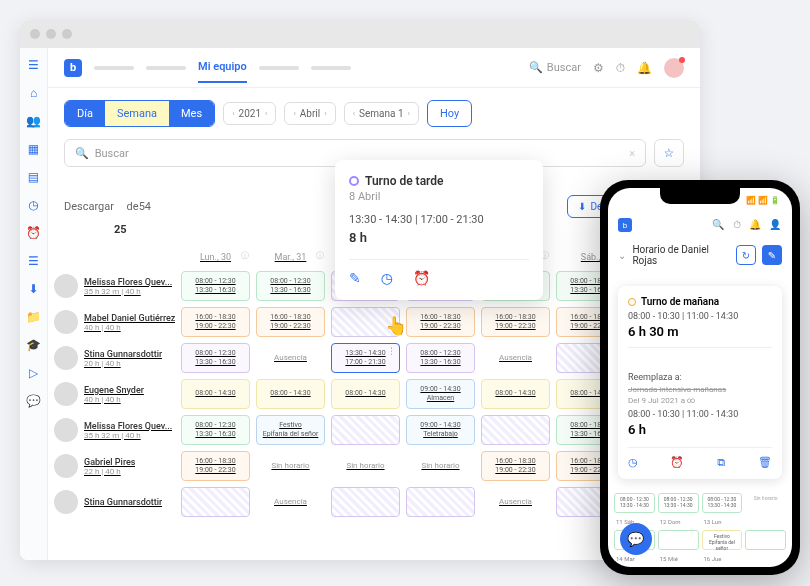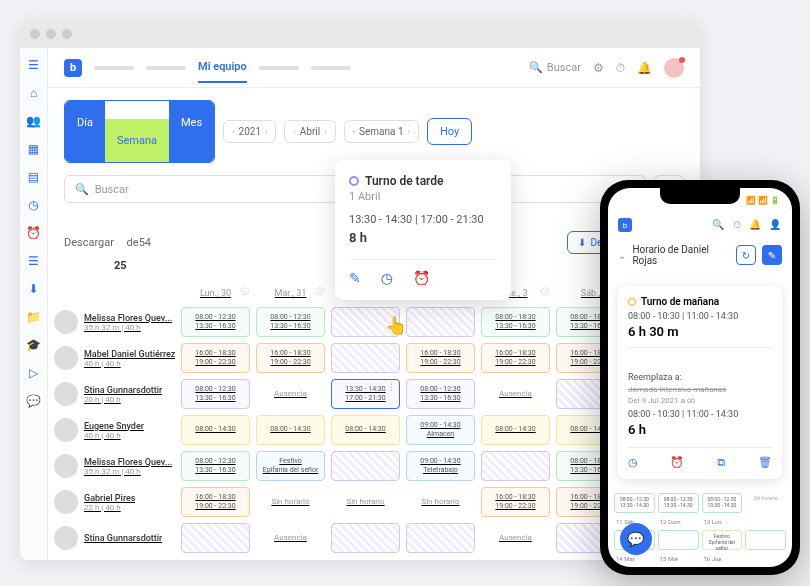--- a/index.html
+++ b/index.html
@@ -19,23 +19,23 @@
 .logo { width: 18px; height: 18px; background: #2f6fed; border-radius: 4px; color: #fff; font-size: 11px; display: flex; align-items: center; justify-content: center; font-weight: bold; }
 .tab-placeholder { width: 40px; height: 4px; background: #e0e0e0; border-radius: 2px; }
 .tab-active { font-size: 11px; color: #2f6fed; font-weight: 600; border-bottom: 2px solid #2f6fed; padding-bottom: 8px; margin-top: 8px; }
 .search-global { margin-left: auto; display: flex; align-items: center; color: #999; font-size: 11px; gap: 4px; }
 .top-icon { color: #999; font-size: 12px; }
 .avatar-top { width: 20px; height: 20px; border-radius: 50%; background: #f4c2c2; position: relative; }
 .notif-dot { width: 6px; height: 6px; background: #ff4d4d; border-radius: 50%; position: absolute; top: -1px; right: -1px; }
 
 .controls-row { display: flex; align-items: center; padding: 12px 16px; gap: 8px; }
 .btn-group { display: flex; border: 1px solid #2f6fed; border-radius: 6px; overflow: hidden; }
-.btn-seg { padding: 15px 12px; font-size: 11px; color: #2f6fed; cursor: pointer; background: #fff; }
+.btn-seg { padding: 6px 12px; font-size: 11px; color: #2f6fed; cursor: pointer; background: #fff; }
 .btn-seg.active-blue { background: #2f6fed; color: #fff; }
-.btn-seg.active-white { background: #bef264; color: #2f6fed; margin-top: 18px; }
+.btn-seg.active-white { background: #fef9c3; color: #2f6fed; }
 .nav-chip { border: 1px solid #ddd; border-radius: 6px; padding: 5px 8px; font-size: 10px; color: #666; display: flex; align-items: center; gap: 4px; }
 .nav-chip .chev { color: #aaa; font-size: 8px; }
 .btn-today { border: 1px solid #2f6fed; color: #2f6fed; padding: 6px 12px; border-radius: 6px; font-size: 11px; }
 
 .search-row { padding: 0 16px 10px; display: flex; gap: 8px; }
 .search-box { flex: 1; border: 1px solid #ddd; border-radius: 6px; padding: 6px 10px; display: flex; align-items: center; gap: 6px; color: #999; font-size: 11px; }
 .star-btn { width: 30px; height: 28px; border: 1px solid #ddd; border-radius: 6px; display: flex; align-items: center; justify-content: center; color: #2f6fed; font-size: 12px; }
 
 .results-row { display: flex; align-items: center; padding: 0 16px 10px; font-size: 11px; color: #666; }
 .results-row strong { color: #333; margin-top: 46px; }
@@ -54,21 +54,21 @@
 .shift.green { border-color: #b8e6c8; background: #f4fdf7; }
 .shift.orange { border-color: #f5c99b; background: #fef8f0; }
 .shift.purple { border-color: #d4c5f0; background: #faf7ff; }
 .shift.yellow { border-color: #f0e6a8; background: #fefce8; }
 .shift.blue { border-color: #b8d4f0; background: #f5faff; }
 .shift.text-only { border: none; background: transparent; color: #999; font-size: 8px; }
 .shift.striped { background: repeating-linear-gradient(45deg, #f0eeff, #f0eeff 3px, #fff 3px, #fff 6px); border-color: #d4c5f0; }
 .shift.hover { border-color: #2f6fed; }
 .shift-dots { position: absolute; top: 2px; right: 3px; color: #999; font-size: 9px; }
 
-.popover { position: absolute; top: 160px; left: 335px; width: 176px; background: #fff; border-radius: 8px; box-shadow: 0 6px 24px rgba(0,0,0,0.15); padding: 14px; z-index: 10; }
+.popover { position: absolute; top: 160px; left: 335px; width: 208px; background: #fff; border-radius: 8px; box-shadow: 0 6px 24px rgba(0,0,0,0.15); padding: 14px; z-index: 10; }
 .popover-title { display: flex; align-items: center; gap: 6px; font-size: 12px; font-weight: 600; color: #333; }
 .popover-title .circle { width: 10px; height: 10px; border: 2px solid #9b8cff; border-radius: 50%; }
 .popover-date { font-size: 11px; color: #999; margin-top: 2px; }
 .popover-times { font-size: 11px; color: #555; margin-top: 10px; }
 .popover-hours { font-size: 13px; font-weight: 600; color: #333; margin-top: 4px; }
 .popover-actions { display: flex; gap: 20px; margin-top: 14px; padding-top: 10px; border-top: 1px solid #eee; }
 .popover-action { color: #2f6fed; font-size: 14px; }
 
 .cursor-hand { position: absolute; top: 315px; left: 385px; font-size: 18px; z-index: 5; }
 
@@ -408,21 +408,21 @@
       </div>
     </div>
   </div>
 </div>
 
 <div class="popover">
   <div class="popover-title">
     <span class="circle"></span>
     <span>Turno de tarde</span>
   </div>
-  <div class="popover-date">1 Abril</div>
+  <div class="popover-date">8 Abril</div>
   <div class="popover-times">13:30 - 14:30 | 17:00 - 21:30</div>
   <div class="popover-hours">8 h</div>
   <div class="popover-actions">
     <span class="popover-action">✎</span>
     <span class="popover-action">◷</span>
     <span class="popover-action">⏰</span>
   </div>
 </div>
 
 <div class="cursor-hand">👆</div>

